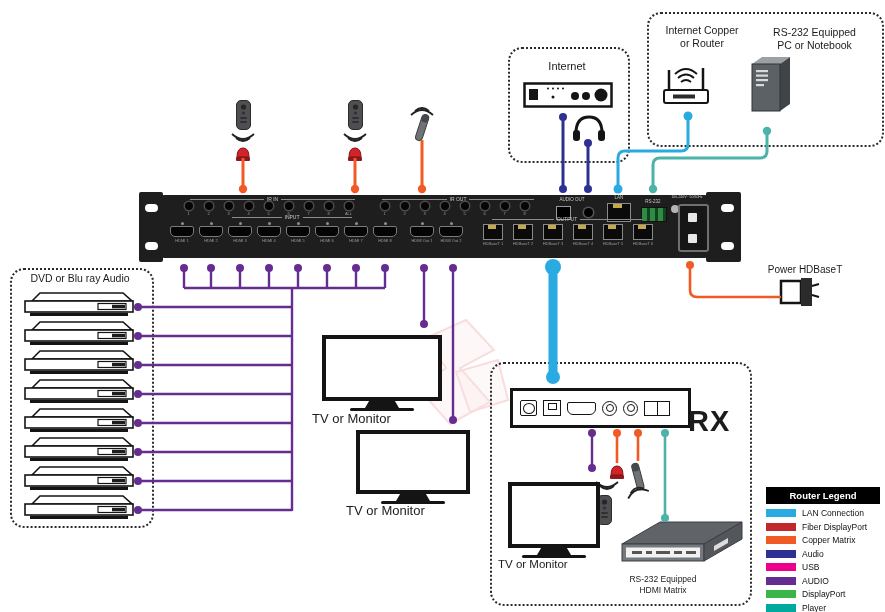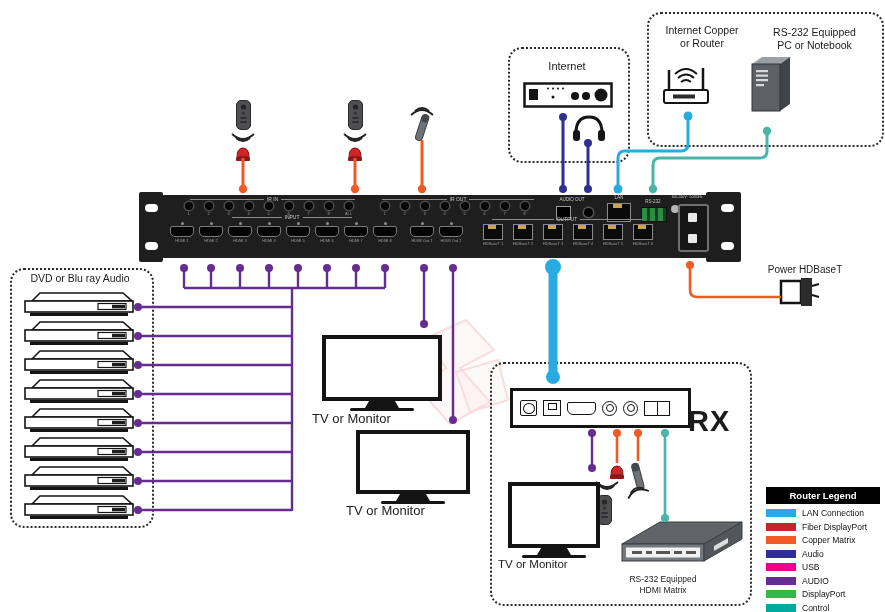--- a/index.html
+++ b/index.html
@@ -529,21 +529,21 @@
         <div class="lg-label">AUDIO</div>
       </div>
 
       <div class="lg-row">
         <div class="lg-swatch" style="background-color: rgb(57, 181, 74);"></div>
         <div class="lg-label">DisplayPort</div>
       </div>
 
       <div class="lg-row">
         <div class="lg-swatch" style="background-color: rgb(0, 169, 157);"></div>
-        <div class="lg-label">Control</div>
+        <div class="lg-label">Player</div>
       </div>
     </div>
 </div>
 
 <svg id="wires" width="885" height="612" viewBox="0 0 885 612">
 
   <path class="l-hdmi" stroke-width="2.4" d="M184 268 V288 M211 268 V288 M240 268 V288 M269 268 V288 M298 268 V288 M327 268 V288 M356 268 V288 M385 268 V288 M184 288 H385 M292 288 V511"></path>
   <path class="l-hdmi" stroke-width="2.4" d="M138 307 H292 M138 336 H292 M138 365 H292 M138 394 H292 M138 423 H292 M138 452 H292 M138 481 H292 M138 510 H292"></path>
   <g>
     <circle class="d-hdmi" cx="184" cy="268" r="4"></circle>

